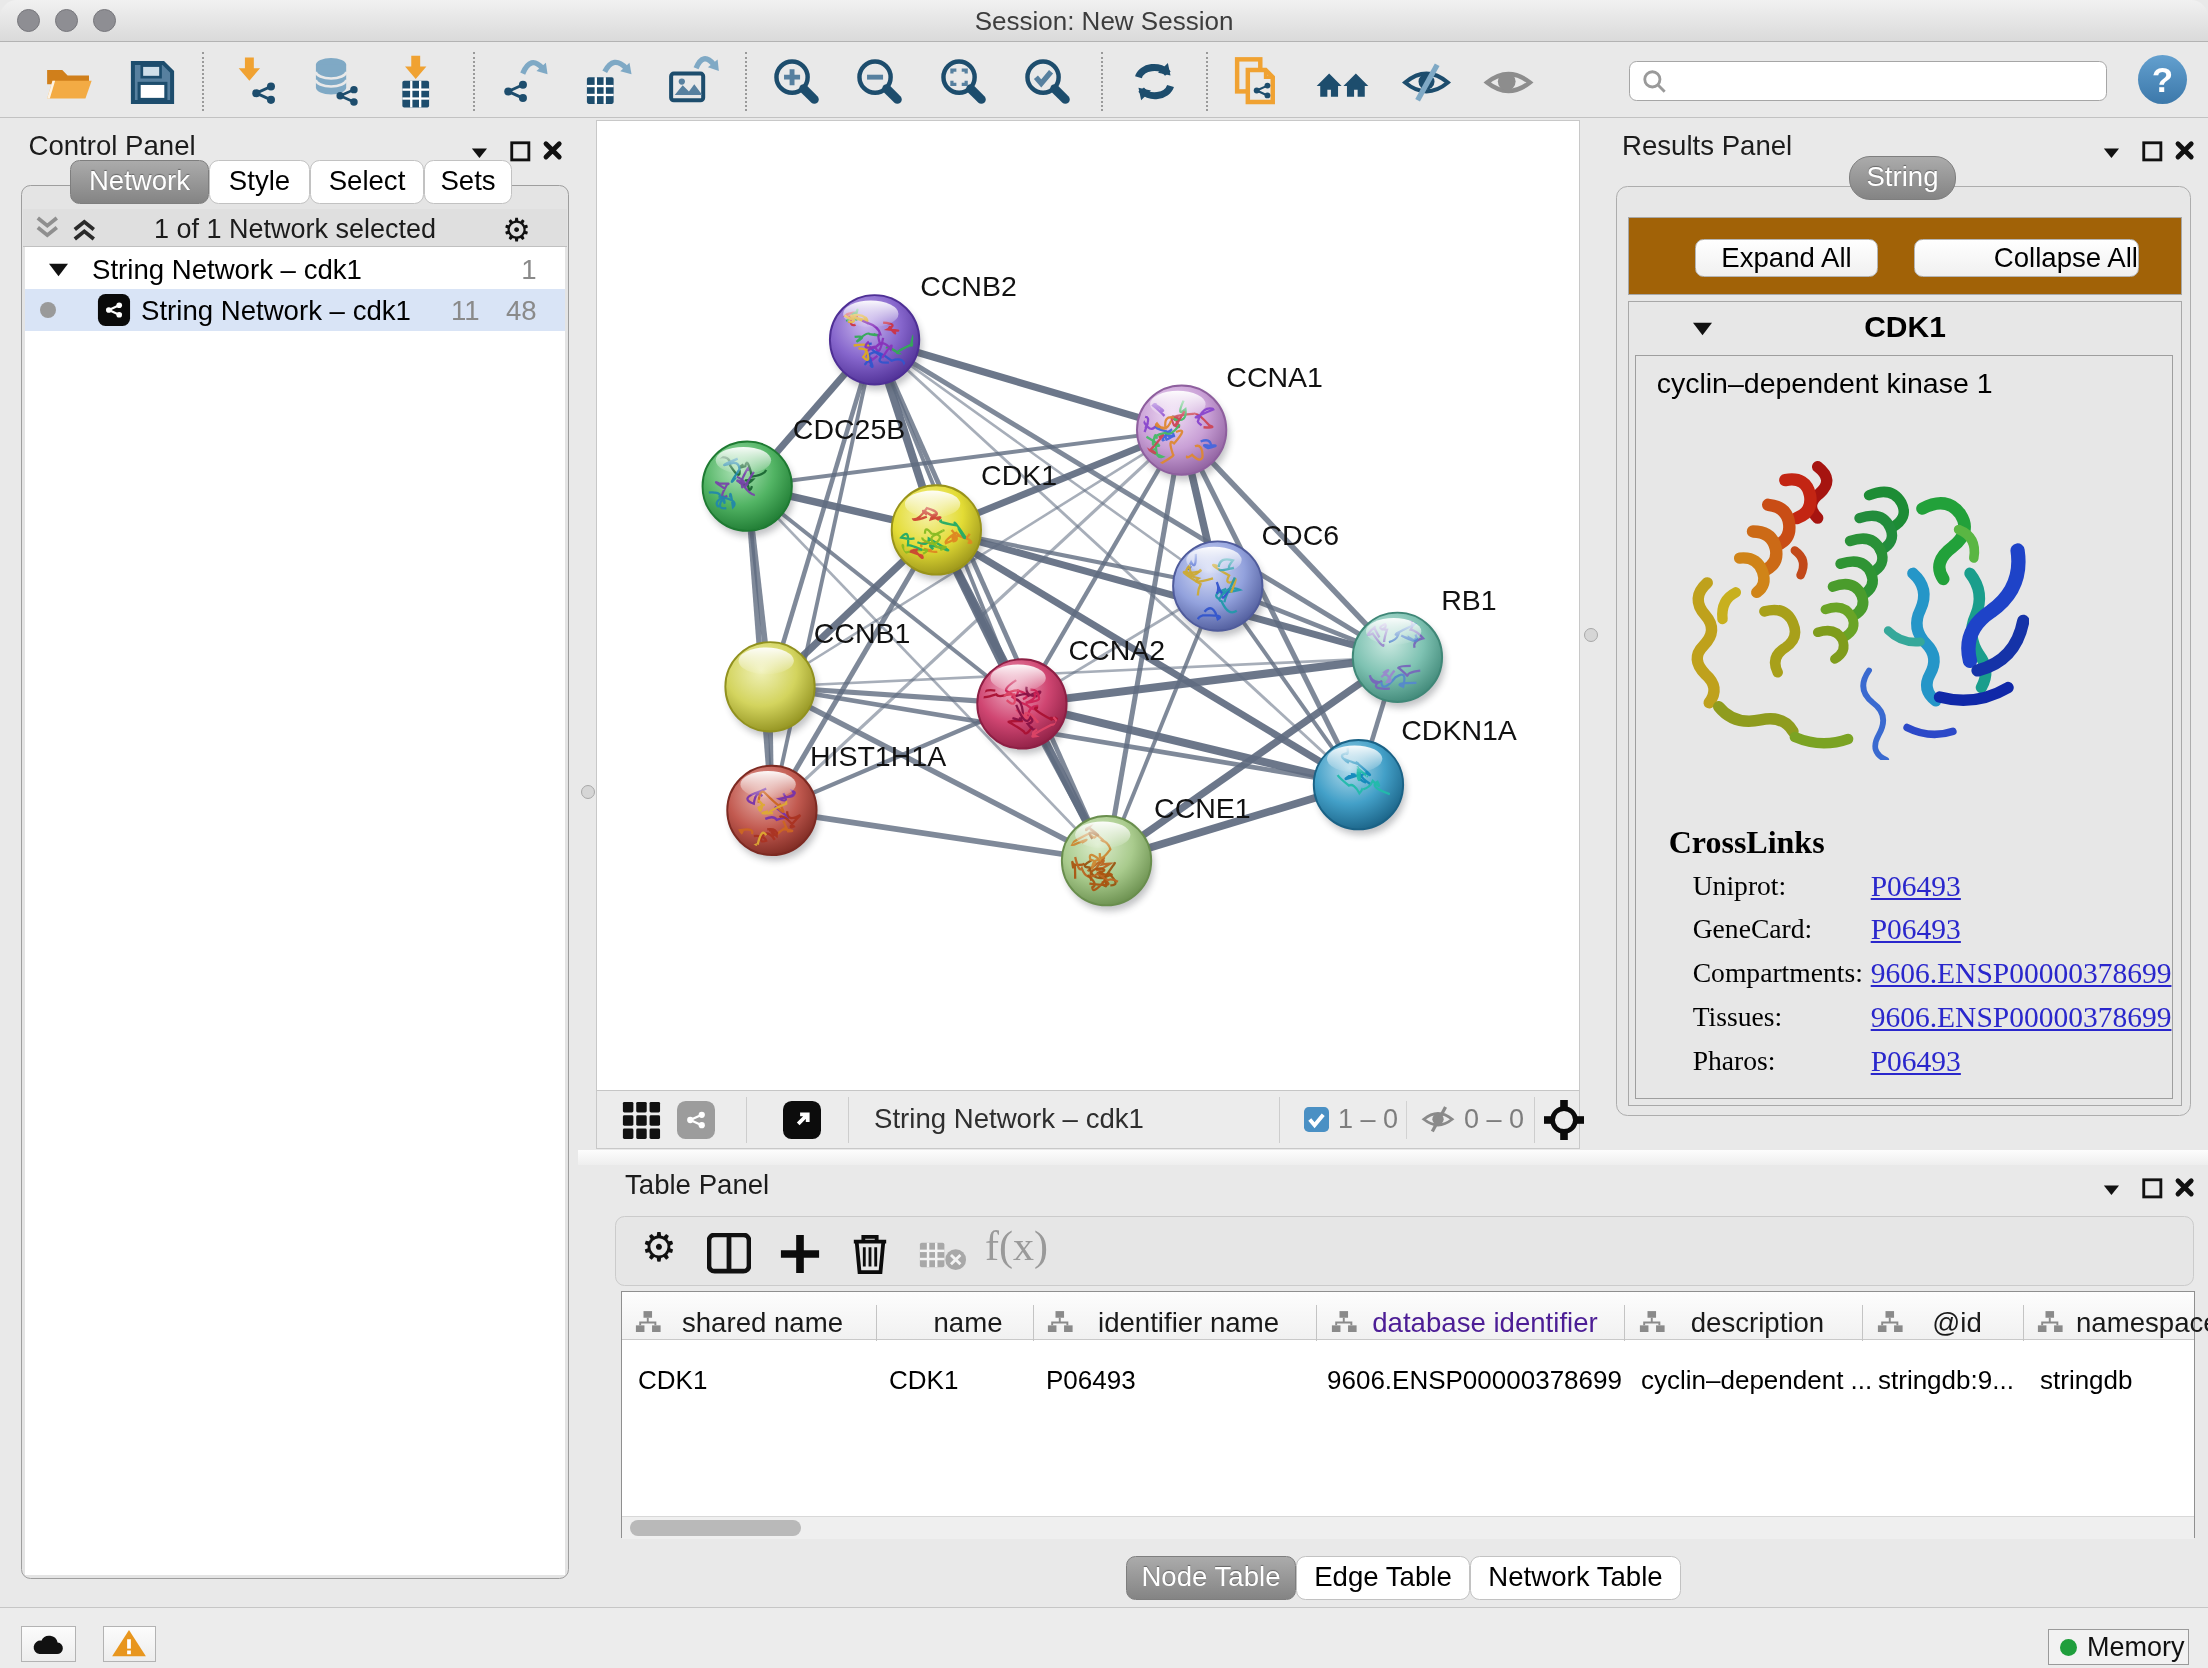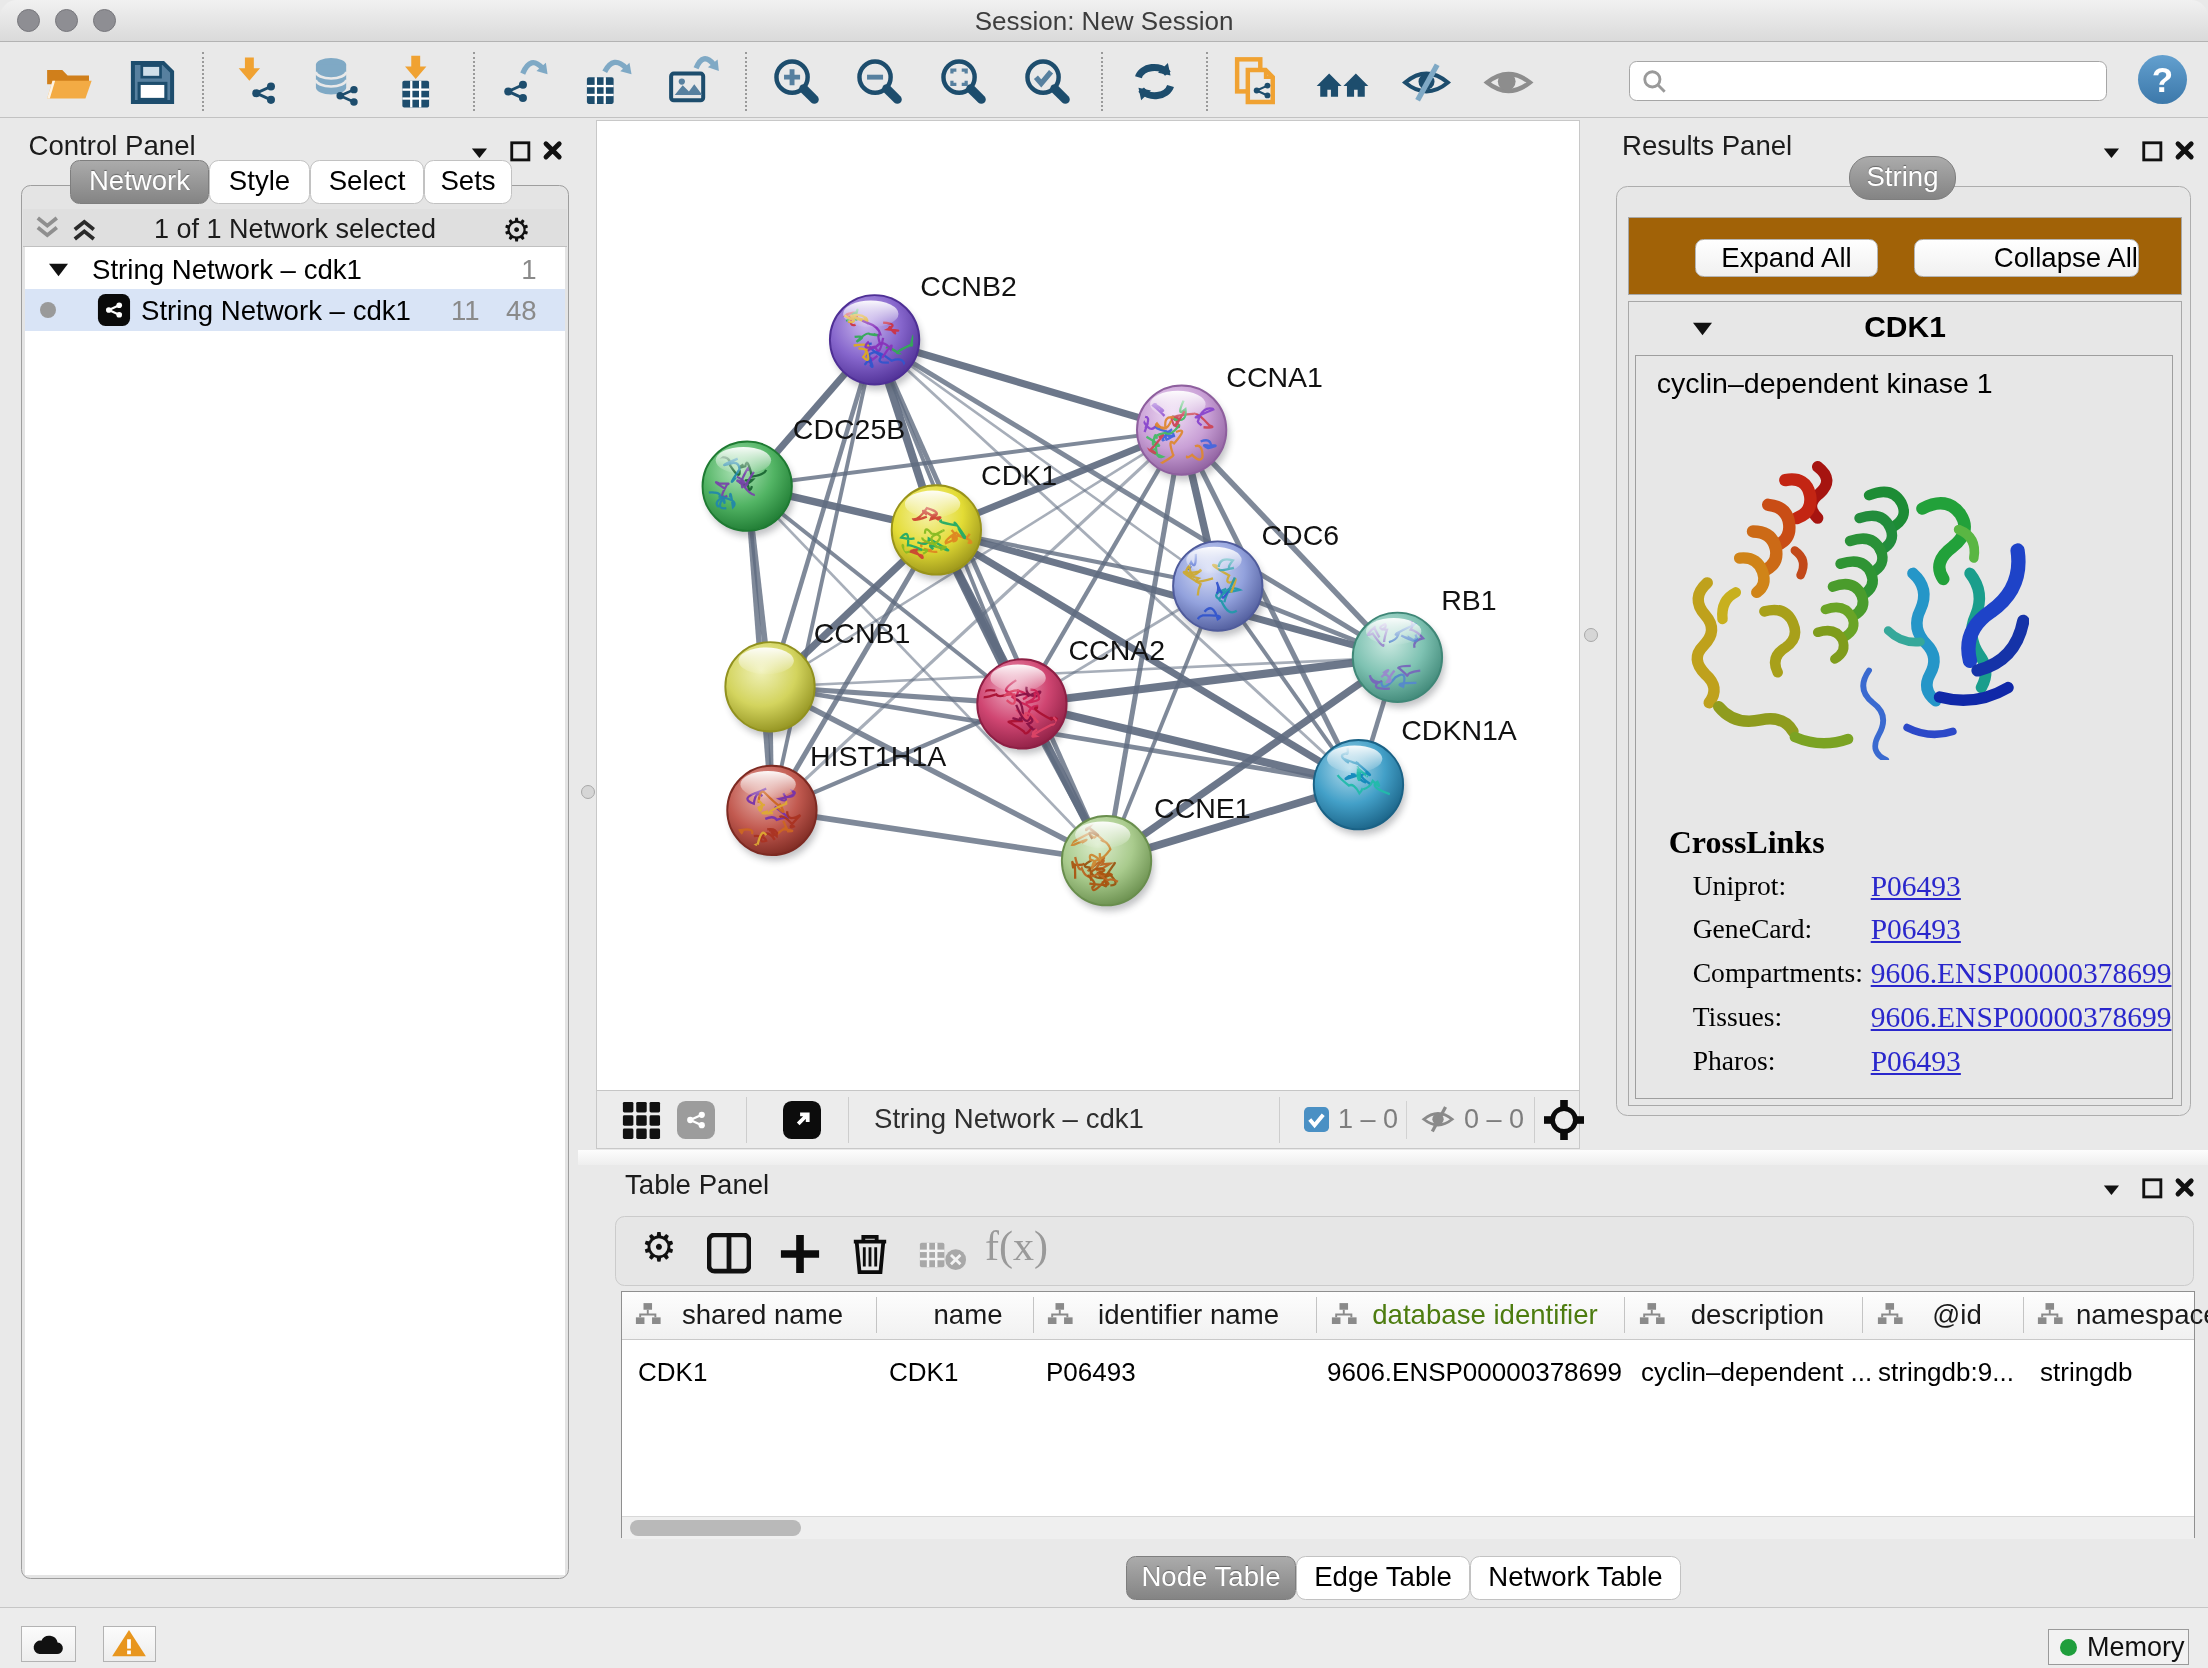--- a/index.html
+++ b/index.html
@@ -690,21 +690,21 @@
         </g>
       </svg>
  <div style="position:absolute;left:407px;top:57px;font-size:42px;color:#9a9a9a;font-family:'Liberation Serif',serif;">f(x)</div>
 
  <div style="position:absolute;left:43px;top:126px;width:1574px;height:247px;background:#fff;border:1.9px solid #8f8f8f">
   <div style="position:absolute;left:0;top:0;width:100%;height:48px;background:linear-gradient(#fdfdfd,#f1f1f1);border-bottom:1.9px solid #c9c9c9"></div>
   <div style="position:absolute;left:0;top:224px;width:100%;height:23px;background:#efefef;border-top:1px solid #d8d8d8">
    <div style="position:absolute;left:7.6px;top:2.9px;width:171px;height:16px;border-radius:8.6px;background:#b9b9b9"></div>
   </div>
  </div>
- <div style="position:absolute;left:43px;top:126px;width:1574px;height:247px">
+ <div style="position:absolute;left:43px;top:134px;width:1574px;height:247px">
         <svg width="28.5" height="25" viewBox="0 0 30 26" style="position:absolute;left:13.3px;top:11.4px">
           <rect x="10" y="1" width="9" height="7" fill="#8a8a8a"></rect>
           <rect x="2" y="16" width="9" height="7" fill="#8a8a8a"></rect>
           <rect x="19" y="16" width="9" height="7" fill="#8a8a8a"></rect>
           <path d="M14.5 8 v4 M6.5 16 v-3 h16 v3" fill="none" stroke="#8a8a8a" stroke-width="2"></path>
         </svg>
         <div style="position:absolute;left:28.5px;top:7.6px;width:226px;text-align:center;font-size:27.6px;color:#1a1a1a">shared name</div>
         <div style="position:absolute;left:283px;top:7.6px;width:128px;text-align:center;font-size:27.6px;color:#1a1a1a">name</div>
         <div style="position:absolute;left:255px;top:5.7px;height:36px;border-left:1.9px solid #c4c4c4"></div>
         <svg width="28.5" height="25" viewBox="0 0 30 26" style="position:absolute;left:425px;top:11.4px">
@@ -714,21 +714,21 @@
           <path d="M14.5 8 v4 M6.5 16 v-3 h16 v3" fill="none" stroke="#8a8a8a" stroke-width="2"></path>
         </svg>
         <div style="position:absolute;left:440px;top:7.6px;width:255px;text-align:center;font-size:27.6px;color:#1a1a1a">identifier name</div>
         <div style="position:absolute;left:412px;top:5.7px;height:36px;border-left:1.9px solid #c4c4c4"></div>
         <svg width="28.5" height="25" viewBox="0 0 30 26" style="position:absolute;left:709px;top:11.4px">
           <rect x="10" y="1" width="9" height="7" fill="#8a8a8a"></rect>
           <rect x="2" y="16" width="9" height="7" fill="#8a8a8a"></rect>
           <rect x="19" y="16" width="9" height="7" fill="#8a8a8a"></rect>
           <path d="M14.5 8 v4 M6.5 16 v-3 h16 v3" fill="none" stroke="#8a8a8a" stroke-width="2"></path>
         </svg>
-        <div style="position:absolute;left:724px;top:7.6px;width:280px;text-align:center;font-size:27.6px;color:#4d7c0f">database identifier</div>
+        <div style="position:absolute;left:724px;top:7.6px;width:280px;text-align:center;font-size:27.6px;color:#4c1d95">database identifier</div>
         <div style="position:absolute;left:695px;top:5.7px;height:36px;border-left:1.9px solid #c4c4c4"></div>
         <svg width="28.5" height="25" viewBox="0 0 30 26" style="position:absolute;left:1017px;top:11.4px">
           <rect x="10" y="1" width="9" height="7" fill="#8a8a8a"></rect>
           <rect x="2" y="16" width="9" height="7" fill="#8a8a8a"></rect>
           <rect x="19" y="16" width="9" height="7" fill="#8a8a8a"></rect>
           <path d="M14.5 8 v4 M6.5 16 v-3 h16 v3" fill="none" stroke="#8a8a8a" stroke-width="2"></path>
         </svg>
         <div style="position:absolute;left:1032px;top:7.6px;width:209px;text-align:center;font-size:27.6px;color:#1a1a1a">description</div>
         <div style="position:absolute;left:1003px;top:5.7px;height:36px;border-left:1.9px solid #c4c4c4"></div>
         <svg width="28.5" height="25" viewBox="0 0 30 26" style="position:absolute;left:1255px;top:11.4px">

